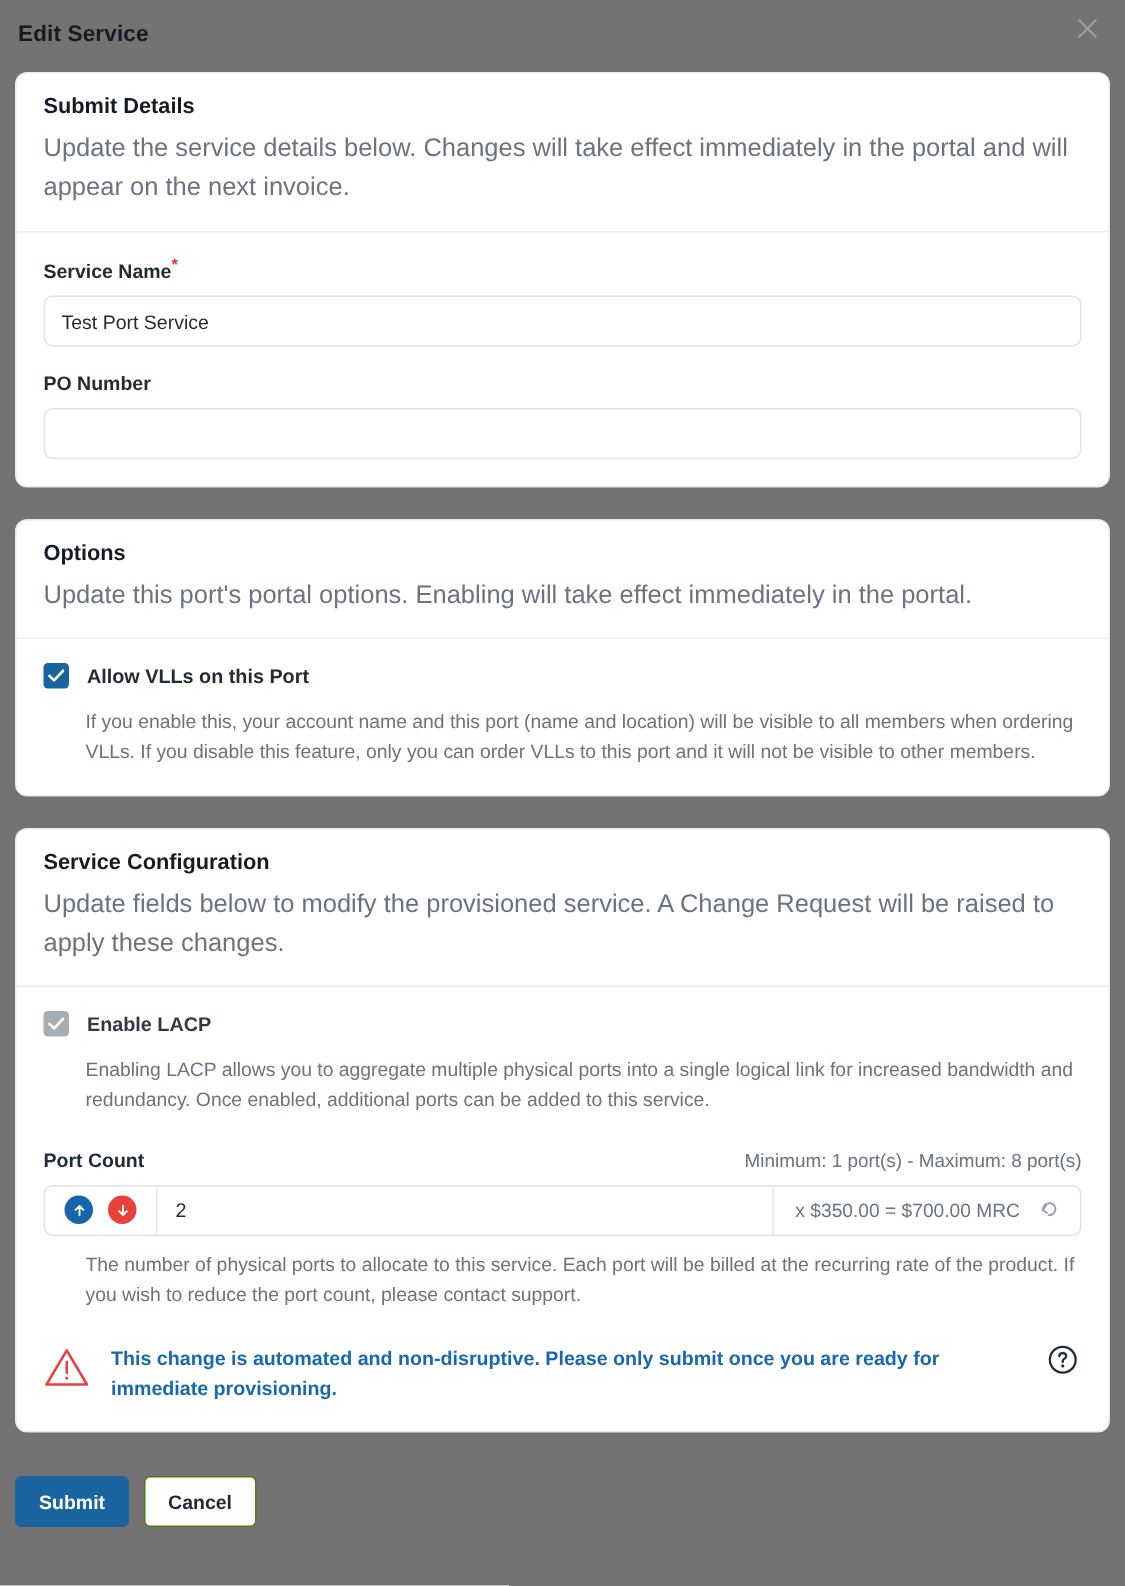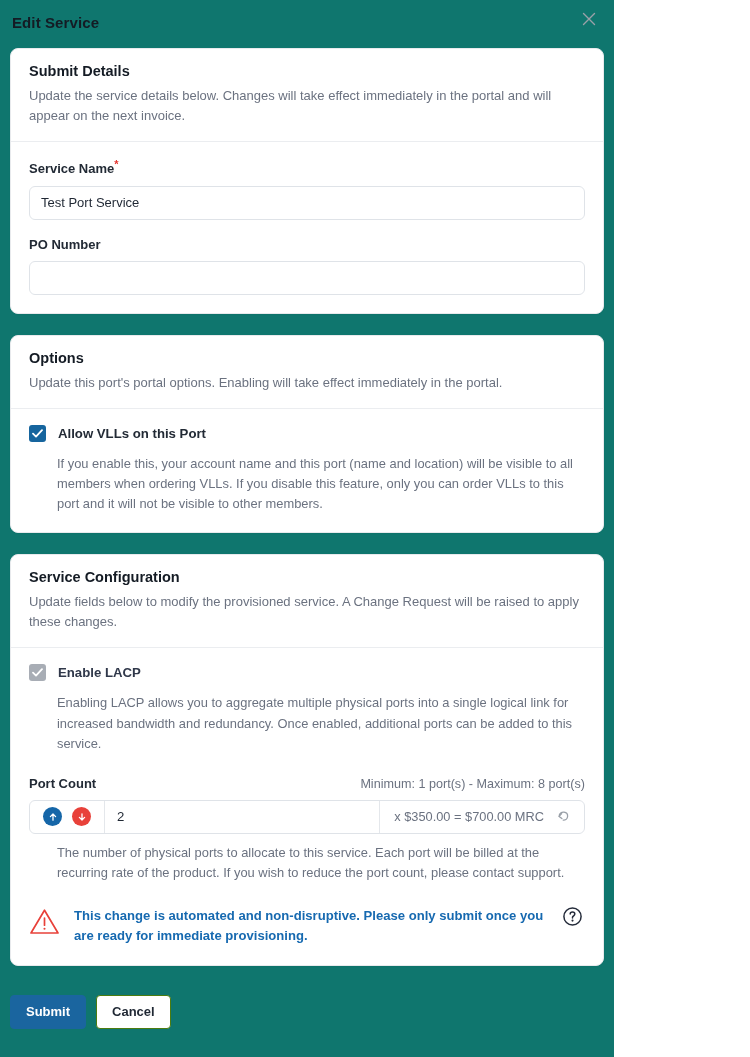--- a/index.html
+++ b/index.html
@@ -6,22 +6,22 @@
   html, body {
     margin: 0; padding: 0;
     width: 750px; height: 1057px;
     background: #ffffff;
     font-family: "Liberation Sans", sans-serif;
     color: #1f2733;
     -webkit-font-smoothing: antialiased;
   }
   .modal {
     position: relative;
-    width: 614px; height: 1057px;
-    background: #0f766e;
+    width: 750px; height: 1057px;
+    background: #737373;
     overflow: hidden;
   }
 
   
   .modal-header {
     position: relative;
     height: 48px;
     padding: 14px 16px 0 12px;
   }
   .modal-title {
@@ -50,21 +50,21 @@
     overflow: hidden;
   }
   .card-head { padding: 14px 18px 15px 18px; }
   .card-title {
     font-size: 14.5px;
     font-weight: bold;
     color: #141b24;
     margin-bottom: 7px;
   }
   .card-sub {
-    font-size: 13px;
+    font-size: 17px;
     line-height: 1.55;
     color: #6b7280;
   }
   .card-divider { height: 1px; background: #ebedf0; }
   .card-body { padding: 16px 18px 18px 18px; }
 
   
   .field { margin-bottom: 17px; }
   .field:last-child { margin-bottom: 0; }
   .field-label {

